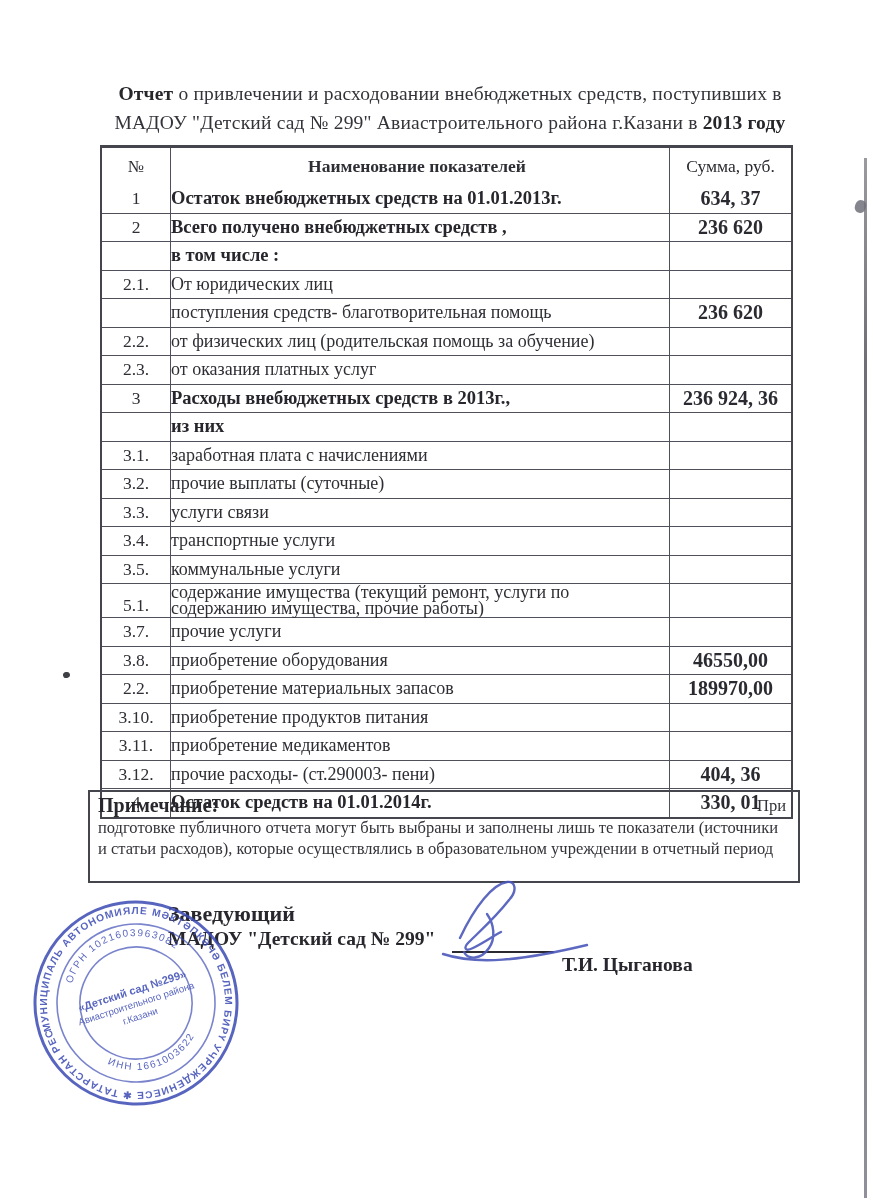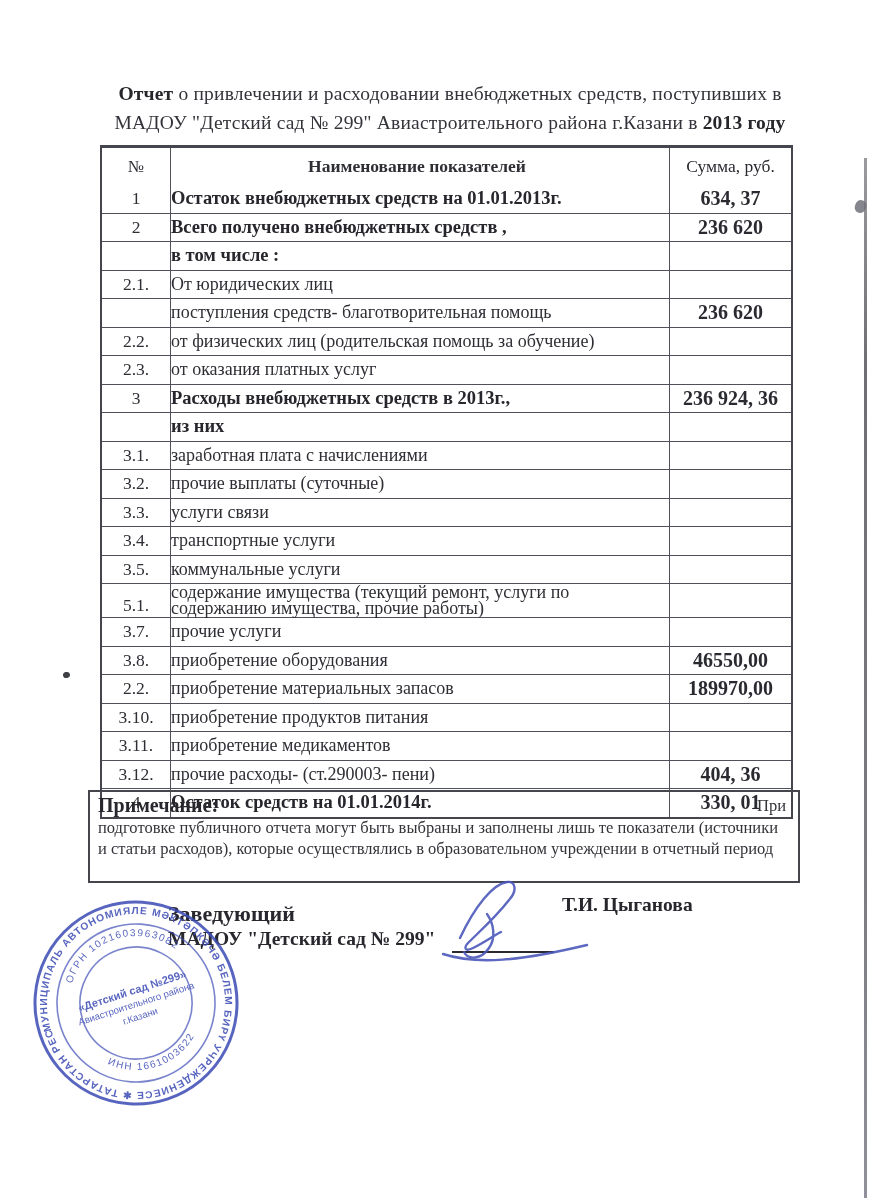--- a/index.html
+++ b/index.html
@@ -48,21 +48,21 @@
     border:2.2px solid #45454d;box-sizing:border-box;
     padding:3px 12px 3px 8px;font-size:16.5px;line-height:21.5px;color:#33333a;
   }
   .note-first{display:flex;justify-content:space-between;}
   .note-label{font-weight:bold;font-size:20px;color:#27272d;}
   .note-body{margin-top:0;}
   
   .sig-title{position:absolute;left:168px;top:901px;font-weight:bold;font-size:22px;color:#27272d;}
   .sig-org{position:absolute;left:168px;top:928px;font-weight:bold;font-size:19.5px;color:#27272d;}
   .sig-underline{position:absolute;left:452px;top:930px;width:102px;height:21px;border-bottom:2px solid #2a2a30;}
-  .sig-name{position:absolute;left:562px;top:894px;font-weight:bold;font-size:19.5px;color:#27272d;}
+  .sig-name{position:absolute;left:562px;top:954px;font-weight:bold;font-size:19.5px;color:#27272d;}
   .sig-scribble{position:absolute;left:435px;top:876px;width:200px;height:100px;}
   
   .stamp{position:absolute;left:26px;top:893px;width:220px;height:220px;opacity:.86;filter:blur(.35px);}
   .stamp text{font-family:"Liberation Sans", sans-serif;}
   
   .scan-line-right{position:absolute;left:864px;top:158px;width:3px;height:1040px;
     background:linear-gradient(#9a9a9f,#6e6e74 20%,#7b7b81 70%,#90909a);}
   .scan-nub{position:absolute;left:855px;top:200px;width:11px;height:13px;background:#70707a;
     border-radius:45%;transform:rotate(18deg);opacity:.85;}
   .scan-dot{position:absolute;left:63px;top:672px;width:7px;height:6px;background:#3f3f46;

